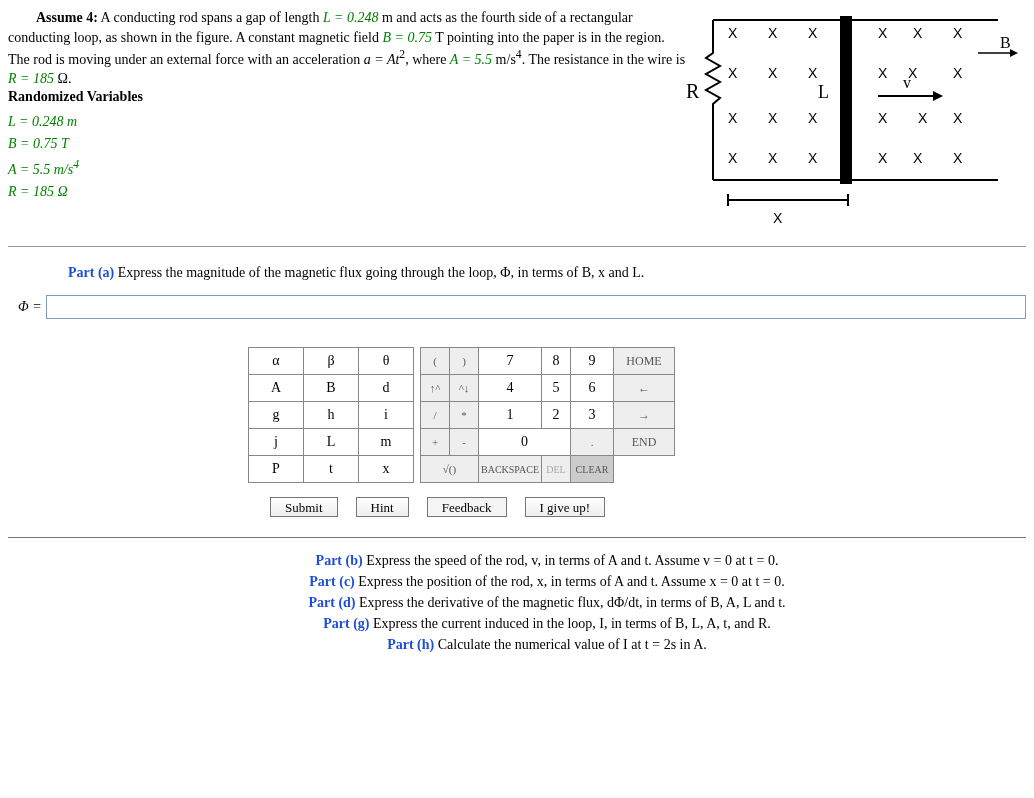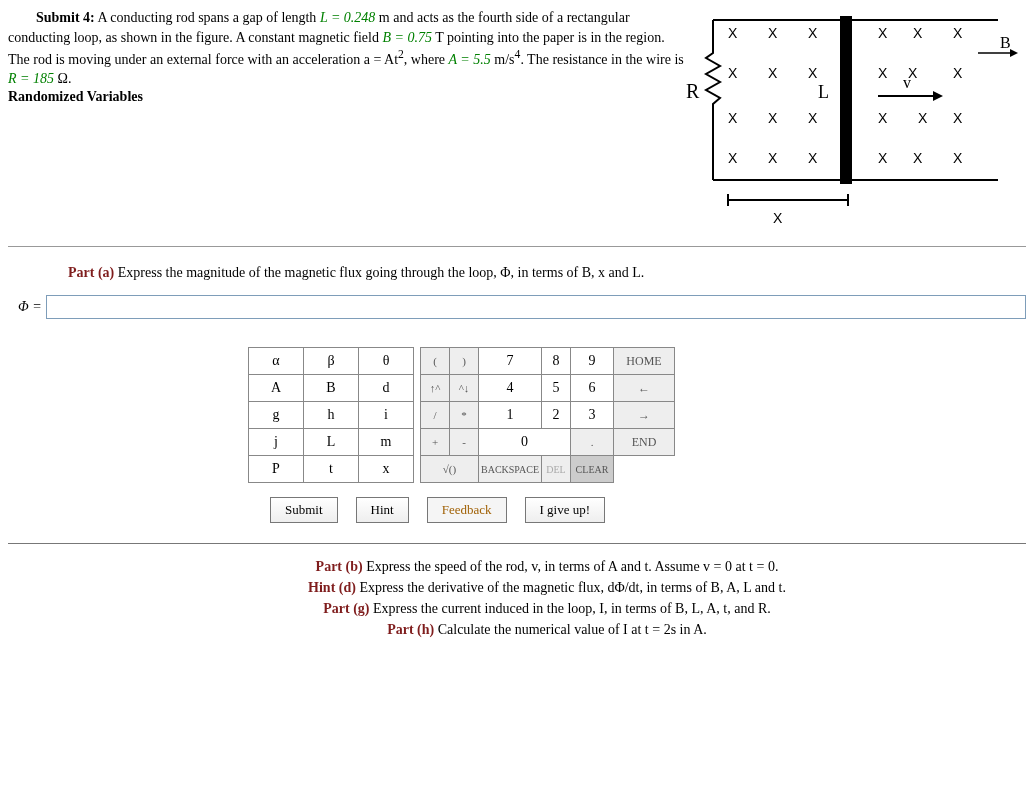--- a/index.html
+++ b/index.html
@@ -7,33 +7,33 @@
     font-size: 14px;
     margin: 0;
     padding: 8px;
     width: 1018px;
     background: #fff;
     color: #000;
   }
   .problem-text { line-height: 1.4; }
   .green { color: #008000; font-style: italic; }
   .bold { font-weight: bold; }
-  .italic { }
+  .italic { font-style: italic; }
   .section-title { font-weight: bold; }
   .vars { margin-top: 6px; line-height: 1.6; }
   hr.sep { border: none; border-top: 1px solid #999; margin: 18px 0; }
 
   .top-row { display: flex; }
   .left-col { flex: 0 0 680px; }
   .right-col { flex: 1; position: relative; }
 
   .diagram { width: 340px; height: 220px; margin-left: -10px;}
   .diagram svg { width: 100%; height: 100%; }
 
-  .part-label { color: #7f1d1d; font-weight: bold; }
+  .part-label { color: #1d4ed8; font-weight: bold; }
   .part-a { margin-left: 60px; margin-bottom: 14px;}
   .eq-row { display:flex; align-items:center; margin-left:10px;}
   .phi-label { font-style: italic; margin-right:4px;}
   .answer-input {
     flex: 1;
     height: 20px;
     border: 1px solid #7e9db9;
     padding: 1px 3px;
     font-family: "Times New Roman", serif;
     font-size: 14px;
@@ -56,41 +56,47 @@
   table.kp.num td.wide { width: 58px; font-size: 12px; background:#eee; color:#555; text-transform: uppercase;}
   table.kp.num td.op { width: 26px; background:#eee; font-size:11px; color:#555;}
   table.kp.num td.bk { width:60px; font-size:10px; background:#eee; color:#555;}
   table.kp.num td.del { width:24px; font-size:10px; background:#eee; color:#aaa;}
   table.kp.num td.clr { width:40px; font-size:10px; background:#ccc; color:#555;}
 
   .btn-row { margin: 14px 0 0 262px; display:flex; gap:18px; }
   .btn {
     border: 1px solid #777;
     background: linear-gradient(#fff,#eee);
-    height: 26px;
+    height: 20px;
     padding: 2px 14px;
     font-family: "Times New Roman", serif;
     font-size: 13px;
     cursor: pointer;
   }
-  .btn.disabled { color:#a16207; background:#f5f5f5;}
+  .btn.disabled { color:#000000; background:#f5f5f5;}
   hr.thin { border:none; border-top:1px solid #777; margin:20px 0 12px 0;}
 
   .parts-list { margin-left: 60px; line-height: 1.5; text-align: center; }
 </style>
 </head>
 <body>
 
 <div class="top-row">
   <div class="left-col">
     <div class="problem-text">
-      &nbsp;&nbsp;&nbsp;&nbsp;&nbsp;&nbsp;&nbsp;&nbsp;<span class="bold">Submit 4:</span>
+      &nbsp;&nbsp;&nbsp;&nbsp;&nbsp;&nbsp;&nbsp;&nbsp;<span class="bold">Assume 4:</span>
       <span>A conducting rod spans a gap of length </span><span class="green">L = 0.248</span><span> m and acts as the fourth side of a rectangular conducting loop, as shown in the figure. A constant magnetic field </span><span class="green">B = 0.75</span><span> T pointing into the paper is in the region. The rod is moving under an external force with an acceleration </span><span class="italic">a = At</span><sup>2</sup><span>, where </span><span class="green">A = 5.5</span><span> m/s</span><sup>4</sup><span>. The resistance in the wire is </span><span class="green">R = 185</span><span> Ω.</span>
     </div>
     <div class="section-title">Randomized Variables</div>
+    <div class="vars">
+      <div><span class="green italic">L = 0.248 m</span></div>
+      <div><span class="green italic">B = 0.75 T</span></div>
+      <div><span class="green italic">A = 5.5 m/s</span><sup class="green">4</sup></div>
+      <div><span class="green italic">R = 185 Ω</span></div>
+    </div>
   </div>
   <div class="right-col">
     <div class="diagram">
       <svg viewBox="0 0 340 220">
 
         <g font-family="sans-serif" font-size="14" fill="#000">
           <text x="50" y="30">X</text>
             <text x="90" y="30">X</text>
             <text x="130" y="30">X</text>
           <text x="200" y="30">X</text>
@@ -234,17 +240,18 @@
   <button class="btn">Hint</button>
   <button class="btn disabled">Feedback</button>
   <button class="btn">I give up!</button>
 </div>
 
 <hr class="thin">
 
 <div style="position:relative">
 <div class="parts-list">
   <div><span class="part-label">Part (b)</span><span> Express the speed of the rod, v, in terms of A and t. Assume v = 0 at t = 0.</span></div>
-  <div><span class="part-label">Hint (d)</span><span> Express the derivative of the magnetic flux, dΦ/dt, in terms of B, A, L and t.</span></div>
+  <div><span class="part-label">Part (c)</span><span> Express the position of the rod, x, in terms of A and t. Assume x = 0 at t = 0.</span></div>
+  <div><span class="part-label">Part (d)</span><span> Express the derivative of the magnetic flux, dΦ/dt, in terms of B, A, L and t.</span></div>
   <div><span class="part-label">Part (g)</span><span> Express the current induced in the loop, I, in terms of B, L, A, t, and R.</span></div>
   <div><span class="part-label">Part (h)</span><span> Calculate the numerical value of I at t = 2s in A.</span></div>
 </div>
 </div>
 
 </body></html>

